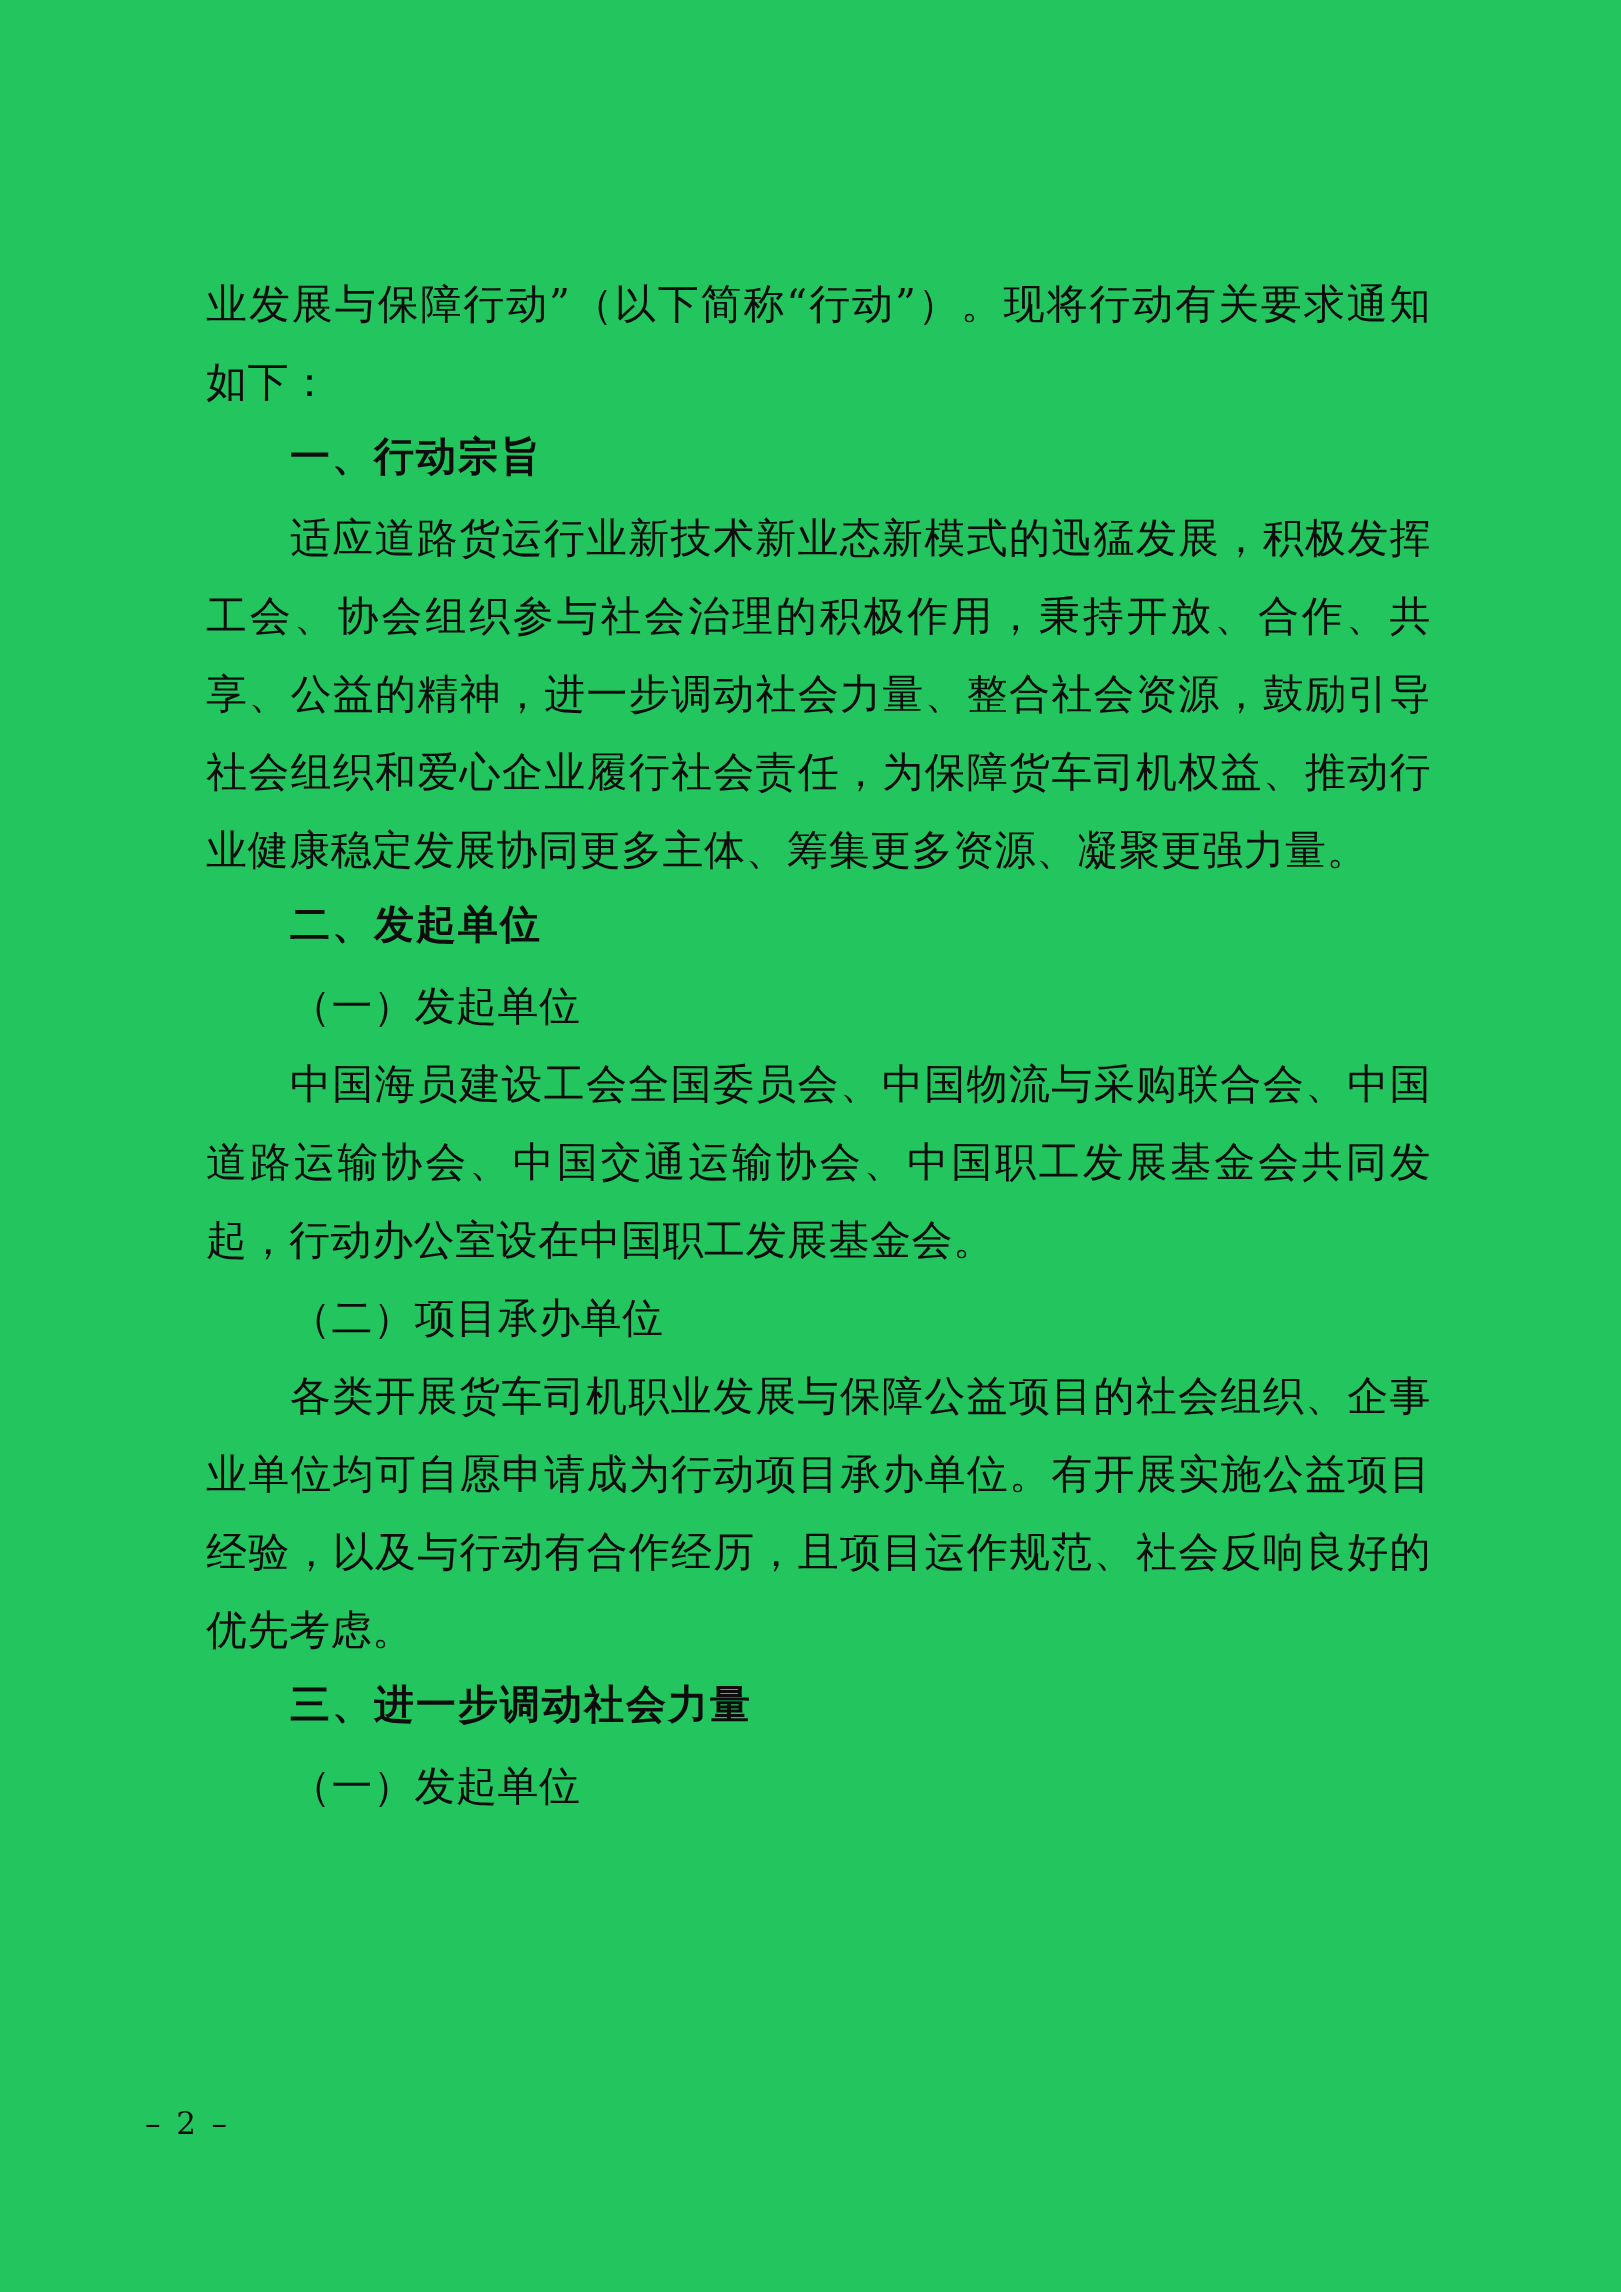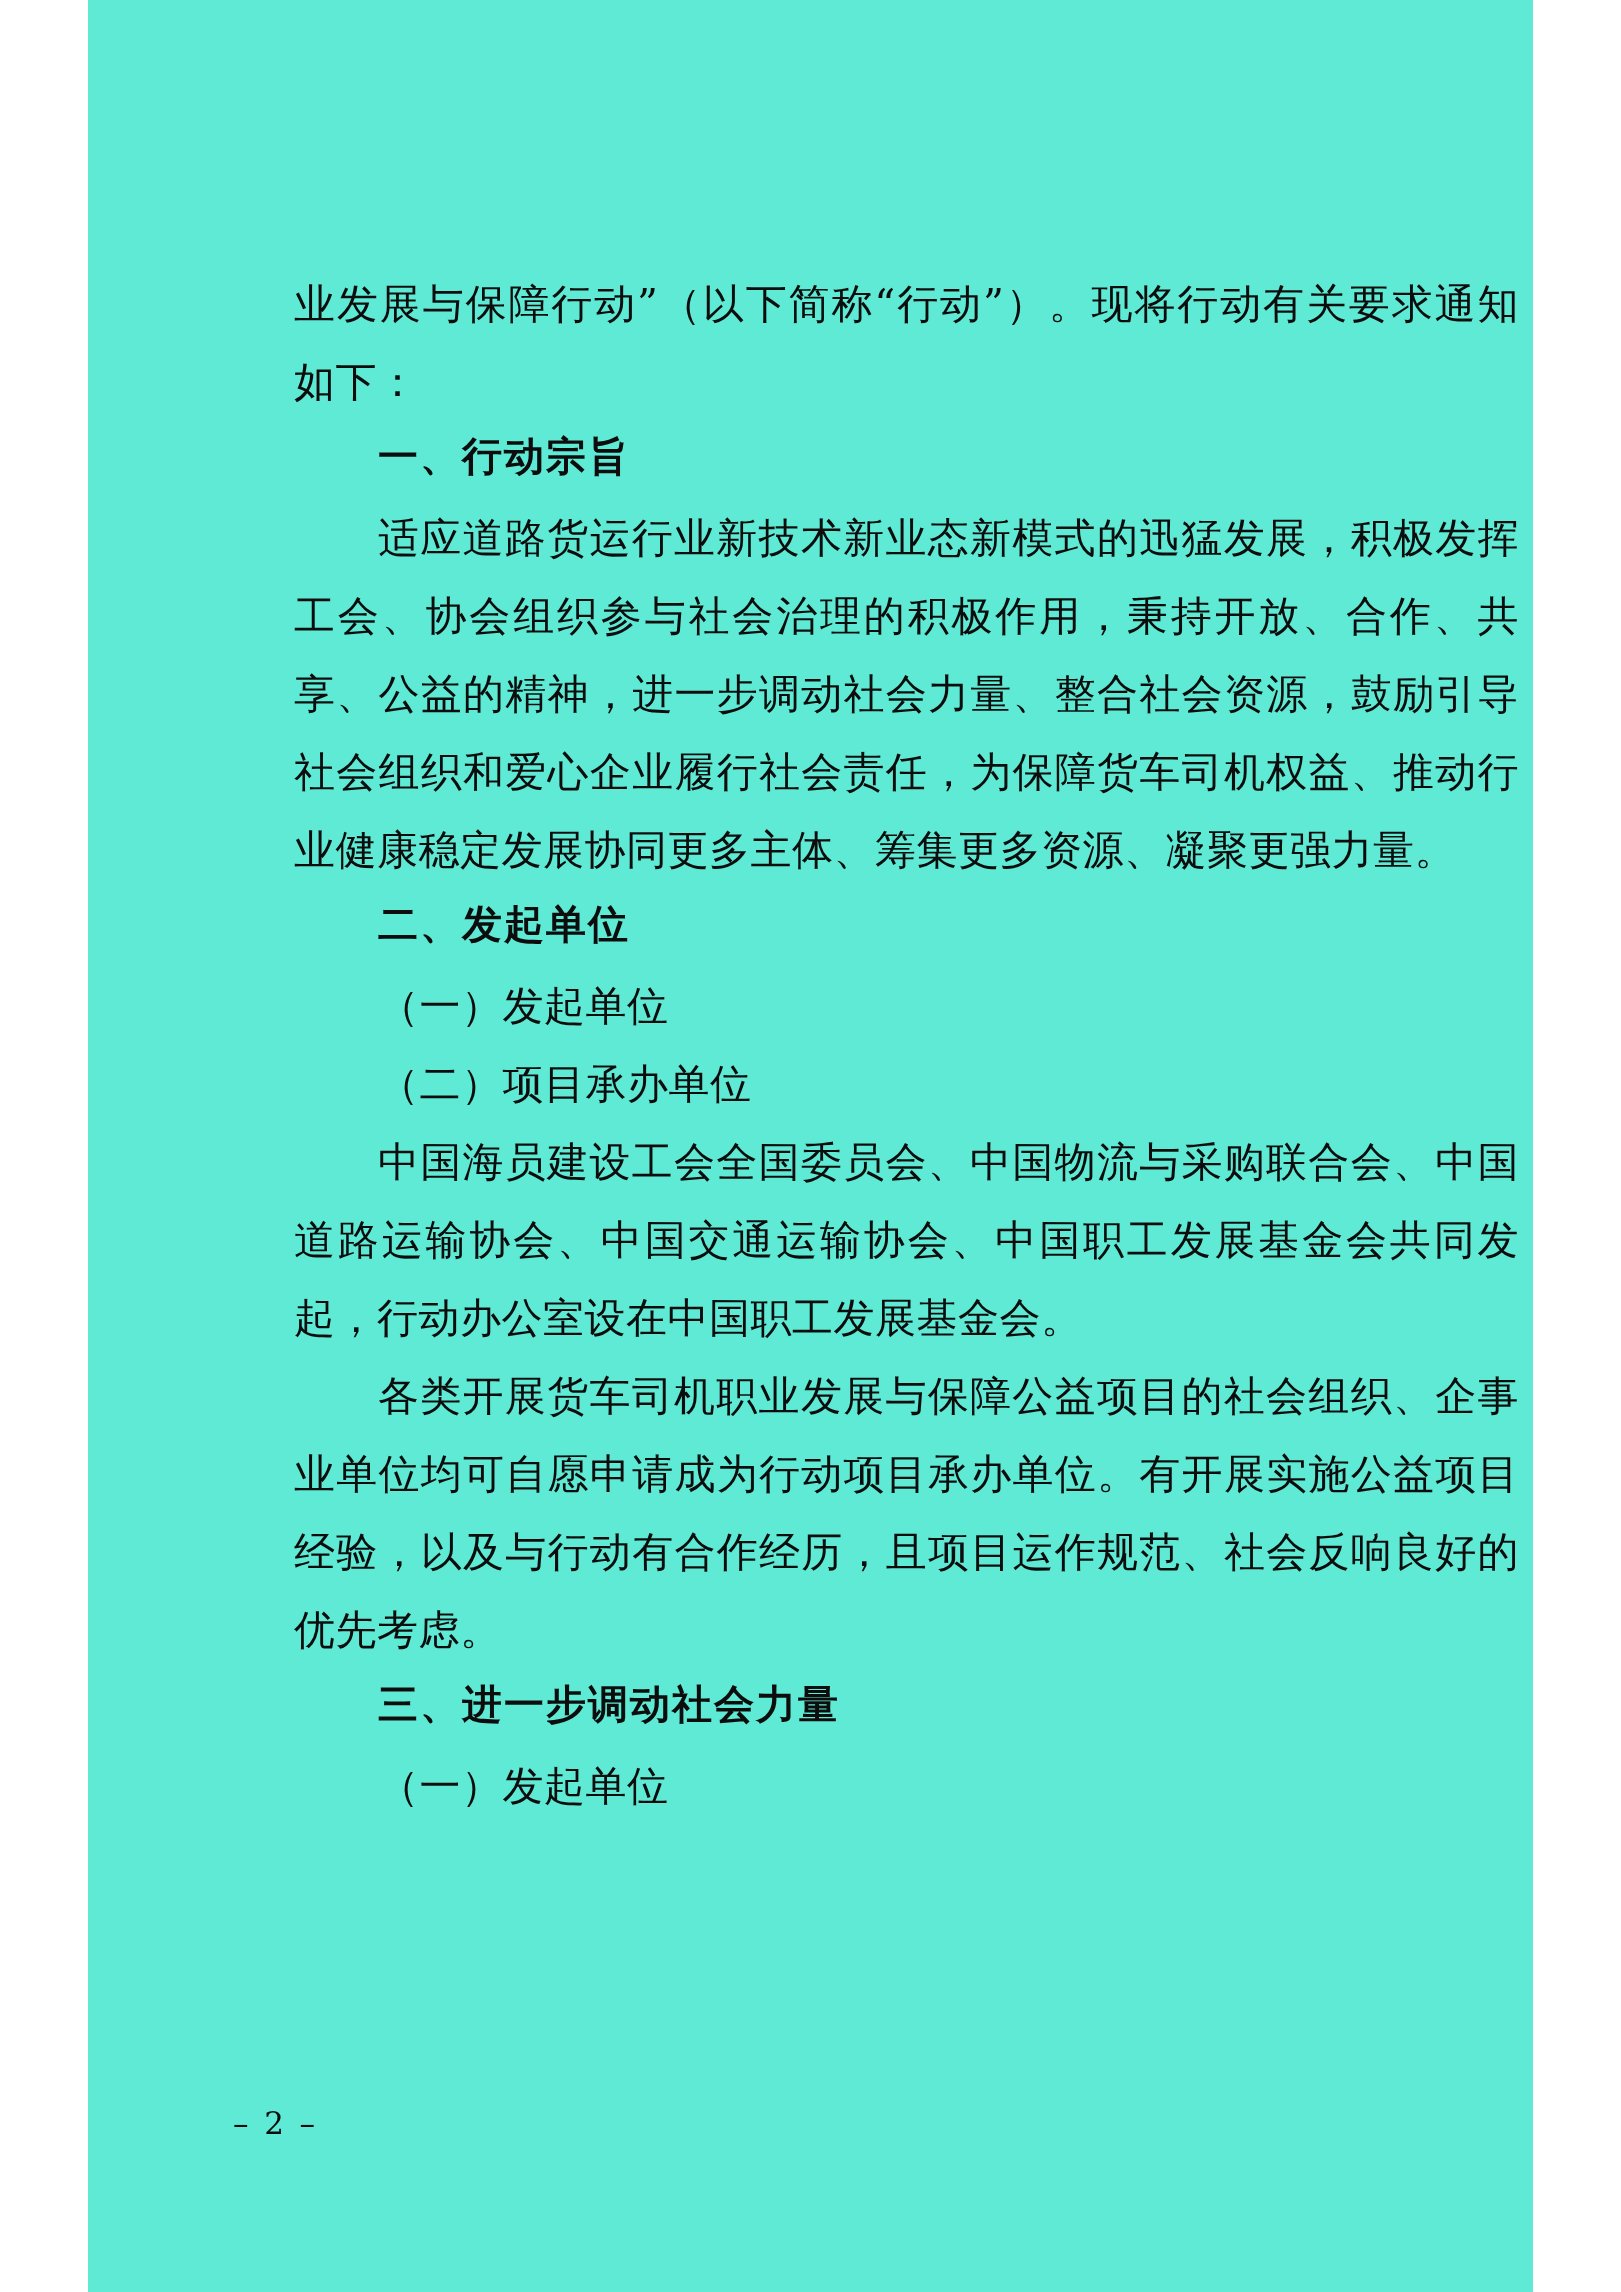--- a/index.html
+++ b/index.html
@@ -2,28 +2,27 @@
 <html><head>
 <meta charset="utf-8">
 <style>
   html, body {
     margin: 0;
     padding: 0;
     background: #ffffff;
   }
   .page {
     position: relative;
-    width: 1429px;
+    width: 1621px;
     height: 2293px;
-    background: #5eead4;
+    background: #22c55e;
     margin: 0 auto;
     overflow: hidden;
     font-family: "DejaVu Serif", "Liberation Serif", serif;
     color: #0d0d0d;
-    padding-left: 16px;
   }
   .content {
     position: absolute;
     left: 206px;
     top: 265px;
     width: 1225px;
   }
   p {
     margin: 0;
     font-size: 41px;
@@ -58,21 +57,21 @@
 </head>
 <body>
 
 <div class="page">
   <div class="content">
     <p class="body">业发展与保障行动”（以下简称“行动”）。现将行动有关要求通知如下：</p>
     <p class="heading">一、行动宗旨</p>
     <p class="indent">适应道路货运行业新技术新业态新模式的迅猛发展，积极发挥工会、协会组织参与社会治理的积极作用，秉持开放、合作、共享、公益的精神，进一步调动社会力量、整合社会资源，鼓励引导社会组织和爱心企业履行社会责任，为保障货车司机权益、推动行业健康稳定发展协同更多主体、筹集更多资源、凝聚更强力量。</p>
     <p class="heading">二、发起单位</p>
     <p class="indent">（一）发起单位</p>
+    <p class="indent">中国海员建设工会全国委员会、中国物流与采购联合会、中国道路运输协会、中国交通运输协会、中国职工发展基金会共同发起，行动办公室设在中国职工发展基金会。</p>
     <p class="indent">（二）项目承办单位</p>
-    <p class="indent">中国海员建设工会全国委员会、中国物流与采购联合会、中国道路运输协会、中国交通运输协会、中国职工发展基金会共同发起，行动办公室设在中国职工发展基金会。</p>
     <p class="indent">各类开展货车司机职业发展与保障公益项目的社会组织、企事业单位均可自愿申请成为行动项目承办单位。有开展实施公益项目经验，以及与行动有合作经历，且项目运作规范、社会反响良好的优先考虑。</p>
     <p class="heading">三、进一步调动社会力量</p>
     <p class="indent">（一）发起单位</p>
   </div>
   <div class="footer">– 2 –</div>
 </div>
 
 
 </body></html>

